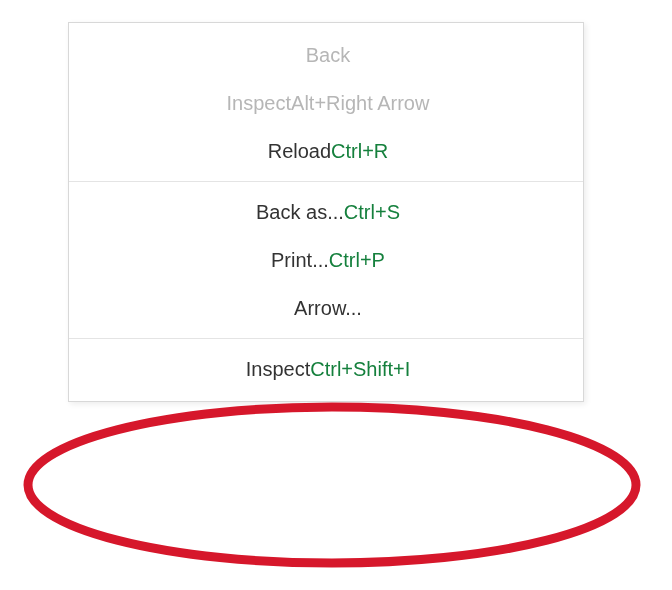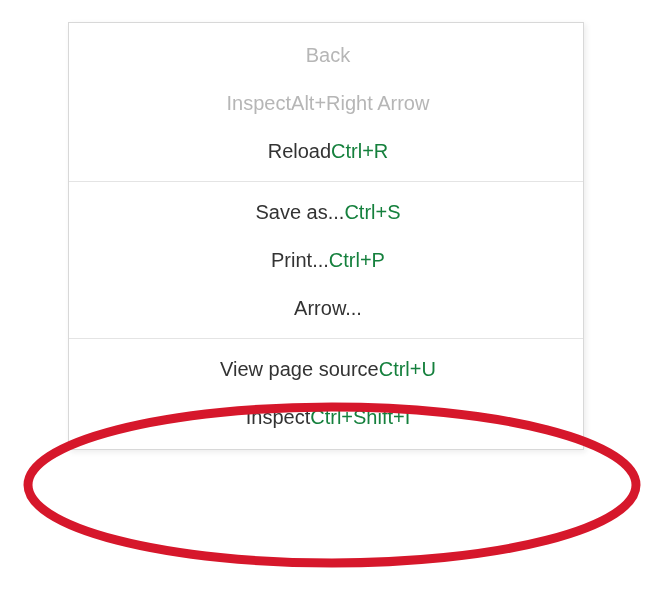--- a/index.html
+++ b/index.html
@@ -69,39 +69,35 @@
     <span class="shortcut">Alt+Right Arrow</span>
   </div>
   <div class="menu-item">
     <span class="label">Reload</span>
     <span class="shortcut">Ctrl+R</span>
   </div>
 
   <div class="separator"></div>
 
   <div class="menu-item">
-    <span class="label">Save as...</span>
+    <span class="label">Back as...</span>
     <span class="shortcut">Ctrl+S</span>
   </div>
   <div class="menu-item">
     <span class="label">Print...</span>
     <span class="shortcut">Ctrl+P</span>
   </div>
   <div class="menu-item">
     <span class="label">Arrow...</span>
     <span class="shortcut"></span>
   </div>
 
   <div class="separator"></div>
 
   <div class="menu-item">
-    <span class="label">View page source</span>
-    <span class="shortcut">Ctrl+U</span>
-  </div>
-  <div class="menu-item">
     <span class="label">Inspect</span>
     <span class="shortcut">Ctrl+Shift+I</span>
   </div>
 
 </div>
 
 <div class="annotation-ellipse" style="left:12px; top:398px;">
   <svg width="640" height="190" viewBox="0 0 640 190">
     <ellipse cx="320" cy="87" rx="304" ry="78" fill="none" stroke="#d6172b" stroke-width="9"></ellipse>
   </svg>

